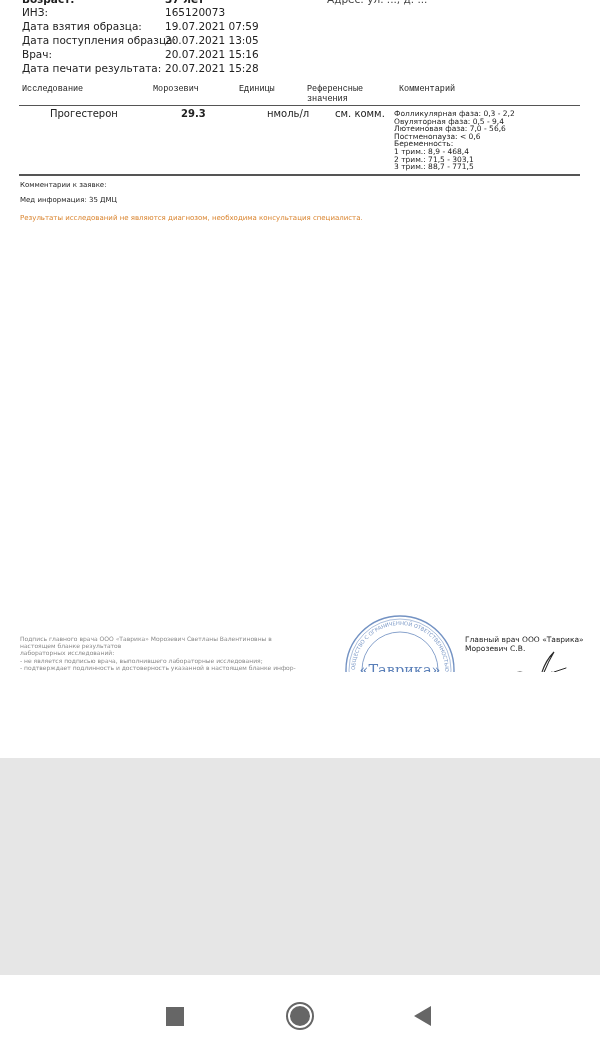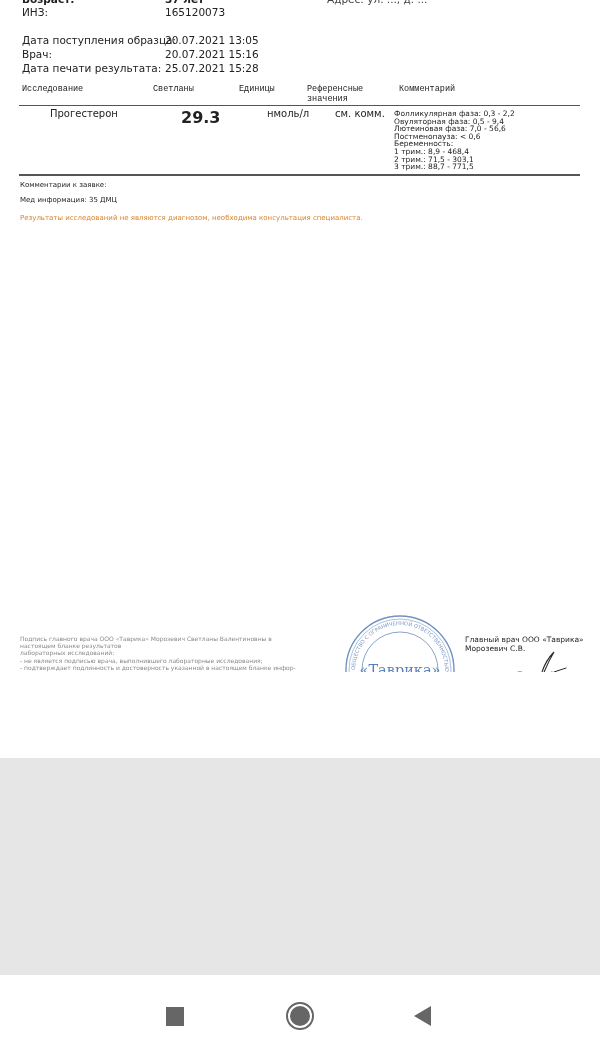--- a/index.html
+++ b/index.html
@@ -13,21 +13,21 @@
     .info-row .val { display: inline-block; }
     .cut-top { top: -7px; font-weight: bold; }
     .cut-top .right { position: absolute; left: 305px; top: 0; font-weight: normal; color: #444; }
 
     .tbl-head { position: absolute; top: 84px; left: 0; width: 600px; font-size: 8.5px; color: #222; line-height: 10px; }
     .tbl-head span { position: absolute; top: 0; font-family: Liberation Mono, monospace; }
     .rule { position: absolute; left: 19px; width: 561px; height: 1px; background: #555; }
 
     .row { position: absolute; top: 108px; left: 0; width: 600px; }
     .row .c { position: absolute; top: 0; font-size: 10px; color: #222; margin-left: 28px; }
-    .row .res { font-weight: bold; font-size: 16px; }
+    .row .res { font-weight: bold; font-size: 10px; }
     .comment { position: absolute; left: 394px; top: 110px; font-size: 7.5px; line-height: 7.6px; color: #222; white-space: nowrap; }
 
     .note { position: absolute; left: 20px; font-size: 7px; color: #222; white-space: nowrap; }
     .warn { color: #d9822b; }
 
     .legal { position: absolute; left: 20px; top: 635px; width: 290px; font-size: 6px; line-height: 7.2px; color: #8a8a8a; }
     .legal div { white-space: nowrap; }
 
     .stamp { position: absolute; left: 344px; top: 614px; width: 112px; height: 112px; }
     .doctor { position: absolute; left: 465px; top: 635px; font-size: 7.5px; line-height: 9px; color: #222; white-space: nowrap; }
@@ -48,33 +48,36 @@
 
 <div class="page">
 
   <div class="info-row cut-top">
     <span class="lbl">Возраст:</span><span class="val">37 лет</span>
     <span class="right">Адрес: ул. ..., д. ...</span>
   </div>
   <div class="info-row" style="top:6px">
     <span class="lbl">ИНЗ:</span><span class="val">165120073</span>
   </div>
+  <div class="info-row" style="top:20px">
+    <span class="lbl">Дата взятия образца:</span><span class="val">19.07.2021 07:59</span>
+  </div>
   <div class="info-row" style="top:34px">
     <span class="lbl">Дата поступления образца:</span><span class="val">20.07.2021 13:05</span>
   </div>
   <div class="info-row" style="top:48px">
     <span class="lbl">Врач:</span><span class="val">20.07.2021 15:16</span>
   </div>
   <div class="info-row" style="top:62px">
-    <span class="lbl">Дата печати результата:</span><span class="val">25.07.2021 15:28</span>
+    <span class="lbl">Дата печати результата:</span><span class="val">20.07.2021 15:28</span>
   </div>
 
   <div class="tbl-head">
     <span style="left:22px">Исследование</span>
-    <span style="left:153px">Светланы</span>
+    <span style="left:153px">Морозевич</span>
     <span style="left:239px">Единицы</span>
     <span style="left:307px">
       <span style="position:static;display:block">Референсные</span>
       <span style="position:static;display:block">значения</span>
     </span>
     <span style="left:399px">Комментарий</span>
   </div>
   <div class="rule" style="top:105px"></div>
 
   <div class="row">

